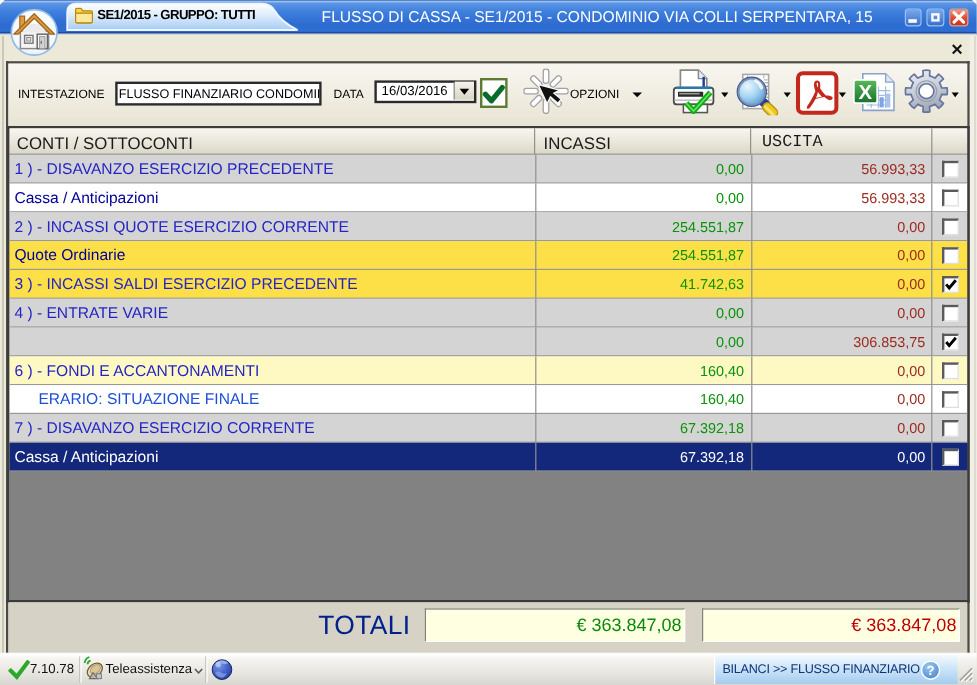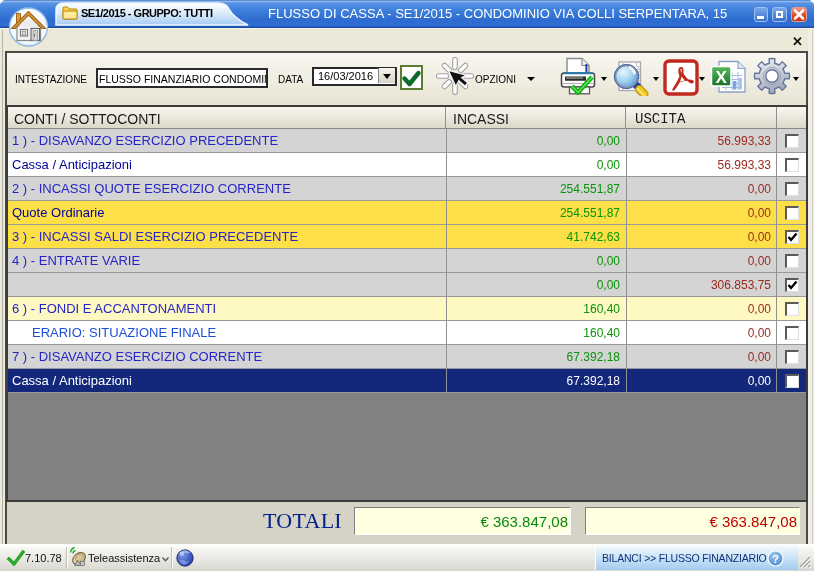--- a/index.html
+++ b/index.html
@@ -307,21 +307,21 @@
       <div class="abs" style="left:777px;top:5px;width:14px;height:14px;background:#fff;border-top:2px solid #5a5a5a;border-left:2px solid #5a5a5a;border-right:1px solid #ddd;border-bottom:1px solid #ddd;"></div>
     </div>
   </div>
 
 <div class="abs" style="left:8px;top:393px;width:798px;height:107px;background:#828282;"></div>
 
 <div class="abs" style="left:5px;top:500px;width:803px;height:2px;background:#3c3c3c;"></div>
 
 <div class="abs" style="left:7px;top:502px;width:799px;height:42px;background:#d6d2c6;"></div>
 <div class="abs" style="left:0px;top:544px;width:814px;height:1px;background:#fbfbfa;"></div>
-<div class="abs" style="left:200px;top:508px;width:142px;text-align:right;font-size:22px;letter-spacing:0.3px;color:#00218c;font-family:Liberation Serif, serif;">TOTALI</div>
+<div class="abs" style="left:200px;top:508px;width:142px;text-align:right;font-size:22px;letter-spacing:0.3px;color:#00218c;">TOTALI</div>
 <div class="abs" style="left:354px;top:507px;width:217px;height:28px;background:#ffffe1;border:1px solid;border-color:#808080 #fff #fff #808080;">
   <div class="abs" style="right:2px;top:5px;font-size:15px;color:#0a8a0a;">€ 363.847,08</div>
 </div>
 <div class="abs" style="left:585px;top:507px;width:215px;height:28px;background:#ffffe1;border:1px solid;border-color:#808080 #fff #fff #808080;">
   <div class="abs" style="right:2px;top:5px;font-size:15px;color:#c00000;">€ 363.847,08</div>
 </div>
 
 <div class="abs" style="left:0;top:545px;width:814px;height:26px;background:linear-gradient(#ffffff 0%,#f4f3ef 18%,#e8e6e0 60%,#d8d6d0 100%);"></div>
 <svg class="abs" style="left:6px;top:550px;" width="19" height="17" viewBox="0 0 19 17">
   <path d="M3,9 L8,14 L17,2" fill="none" stroke="#2aa82a" stroke-width="3.4" stroke-linecap="square"></path>

